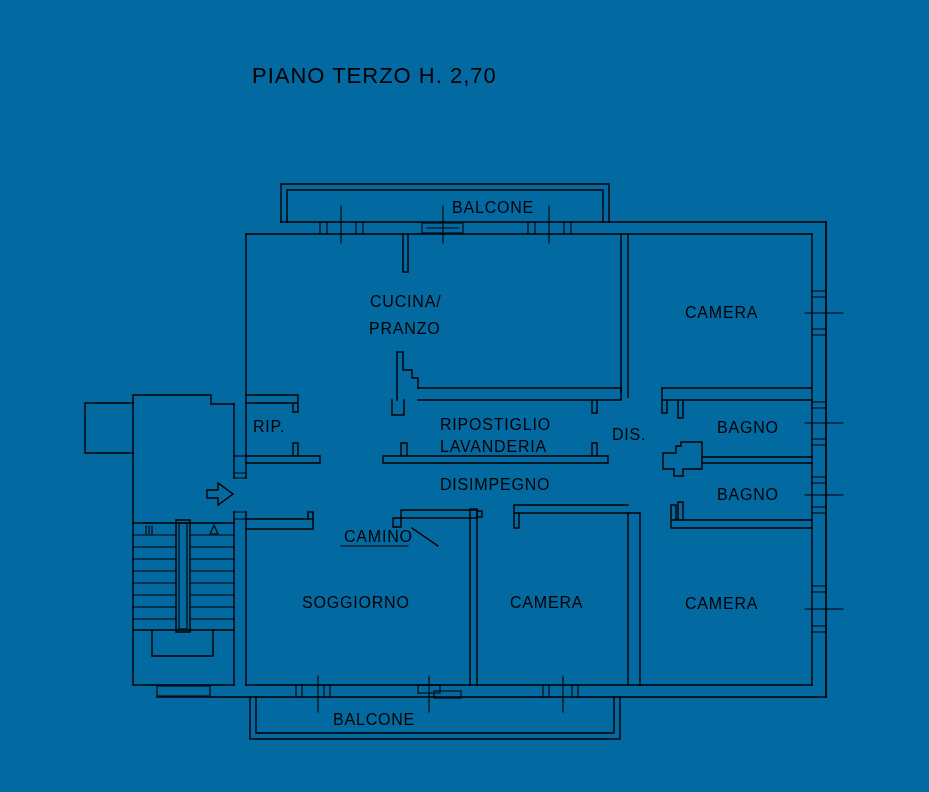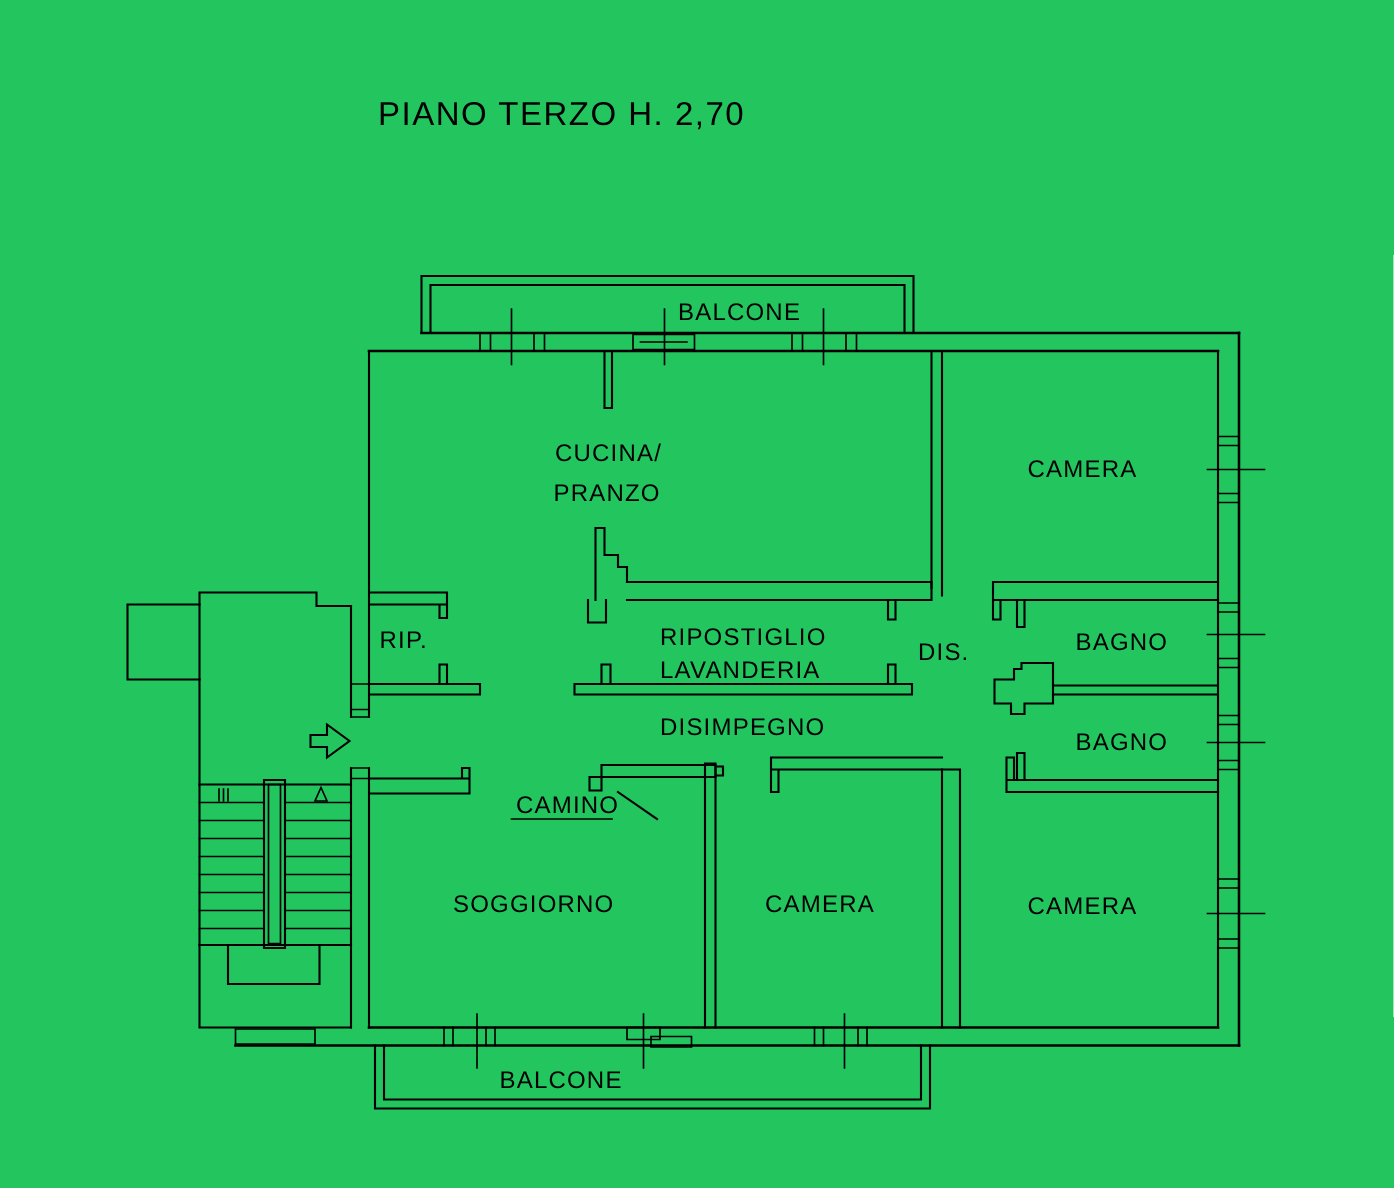--- a/index.html
+++ b/index.html
@@ -1,16 +1,16 @@
 <!DOCTYPE html>
 <html><head>
 <meta charset="utf-8">
 <style>
   html,body{margin:0;padding:0;background:#ffffff;}
-  .plan-wrap{width:929px;height:792px;background:#22c55e;position:relative;overflow:hidden;}
+  .plan-wrap{width:929px;height:792px;background:#0369a1;position:relative;overflow:hidden;}
   svg{display:block;}
   .w{fill:none;stroke:#000000;stroke-width:1.4;stroke-linecap:square;stroke-linejoin:miter;}
   .w2{stroke-width:1.7;}
   .thin{stroke-width:1.1;}
   .lbl{font-family:"Liberation Sans", sans-serif;font-size:16px;fill:#000000;letter-spacing:0.8px;}
   .ttl{font-family:"Liberation Sans", sans-serif;font-size:22px;fill:#000000;letter-spacing:1px;}
 </style>
 </head>
 <body>
 

